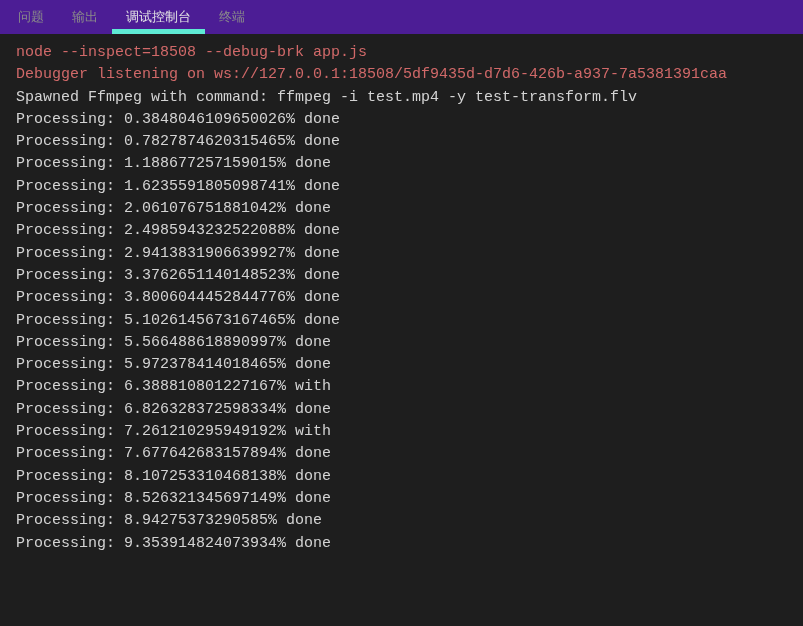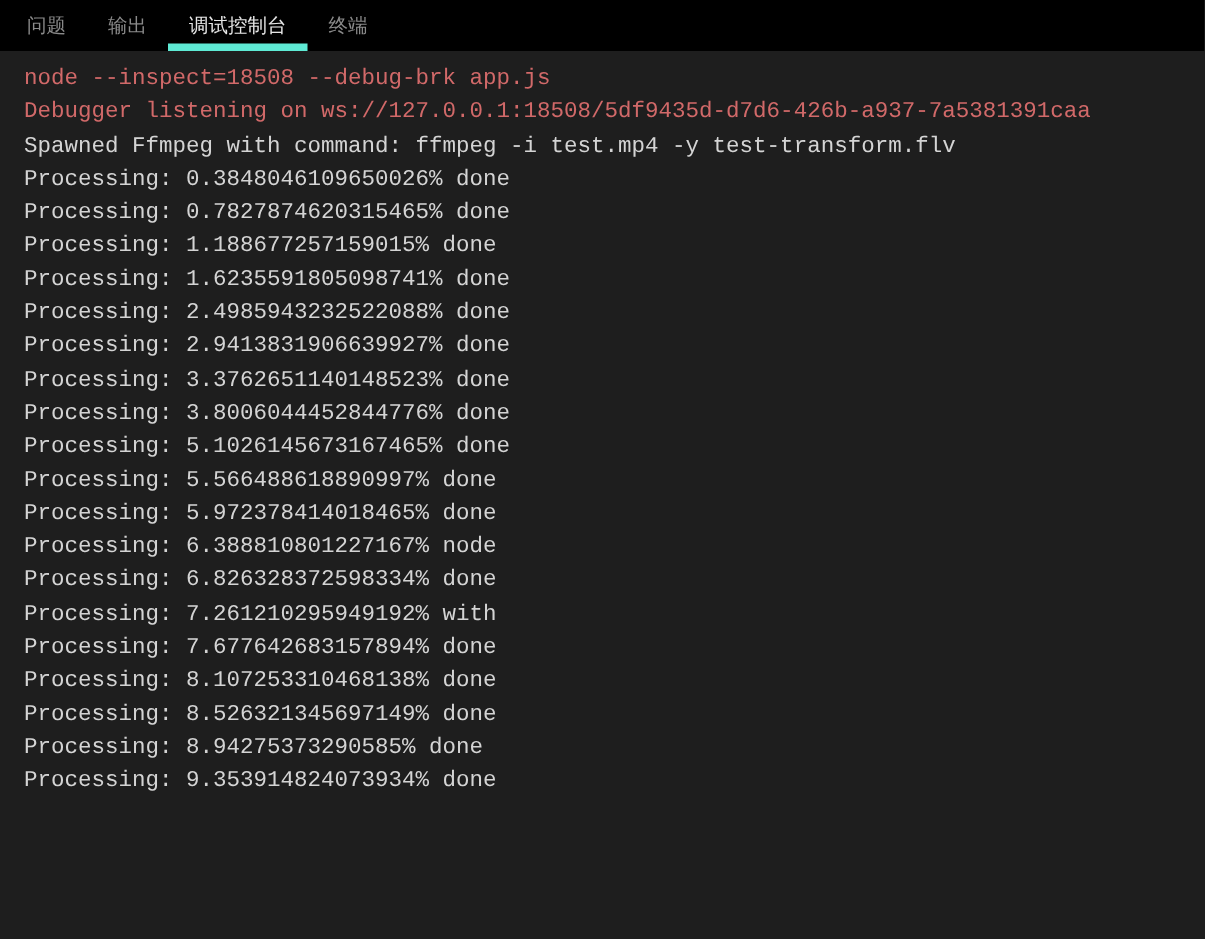--- a/index.html
+++ b/index.html
@@ -8,21 +8,21 @@
     background:#1e1e1e;
     font-family:"Consolas","Menlo","Courier New",monospace;
     font-size:15px;
     color:#d4d4d4;
     overflow:hidden;
   }
   .tab-bar{
     display:flex;
     align-items:center;
     height:34px;
-    background:#000000;
+    background:#4c1d95;
     padding:0 4px;
     font-family:"Segoe UI","Microsoft YaHei",sans-serif;
     font-size:13px;
     user-select:none;
   }
   .tab{
     padding:0 14px;
     height:34px;
     line-height:34px;
     color:#8a8a8a;
@@ -55,28 +55,29 @@
   </div>
 
 <div class="console" id="console">
     <div class="ln-red">node --inspect=18508 --debug-brk app.js</div>
     <div class="ln-red">Debugger listening on ws://127.0.0.1:18508/5df9435d-d7d6-426b-a937-7a5381391caa</div>
     <div class="ln-default">Spawned Ffmpeg with command: ffmpeg -i test.mp4 -y test-transform.flv</div>
     <div class="ln-default">Processing: 0.3848046109650026% done</div>
     <div class="ln-default">Processing: 0.7827874620315465% done</div>
     <div class="ln-default">Processing: 1.188677257159015% done</div>
     <div class="ln-default">Processing: 1.6235591805098741% done</div>
+    <div class="ln-default">Processing: 2.061076751881042% done</div>
     <div class="ln-default">Processing: 2.4985943232522088% done</div>
     <div class="ln-default">Processing: 2.9413831906639927% done</div>
     <div class="ln-default">Processing: 3.3762651140148523% done</div>
     <div class="ln-default">Processing: 3.8006044452844776% done</div>
     <div class="ln-default">Processing: 5.1026145673167465% done</div>
     <div class="ln-default">Processing: 5.566488618890997% done</div>
     <div class="ln-default">Processing: 5.972378414018465% done</div>
-    <div class="ln-default">Processing: 6.388810801227167% node</div>
+    <div class="ln-default">Processing: 6.388810801227167% with</div>
     <div class="ln-default">Processing: 6.826328372598334% done</div>
     <div class="ln-default">Processing: 7.261210295949192% with</div>
     <div class="ln-default">Processing: 7.677642683157894% done</div>
     <div class="ln-default">Processing: 8.107253310468138% done</div>
     <div class="ln-default">Processing: 8.526321345697149% done</div>
     <div class="ln-default">Processing: 8.94275373290585% done</div>
     <div class="ln-default">Processing: 9.353914824073934% done</div>
   </div>
 
 </body></html>

